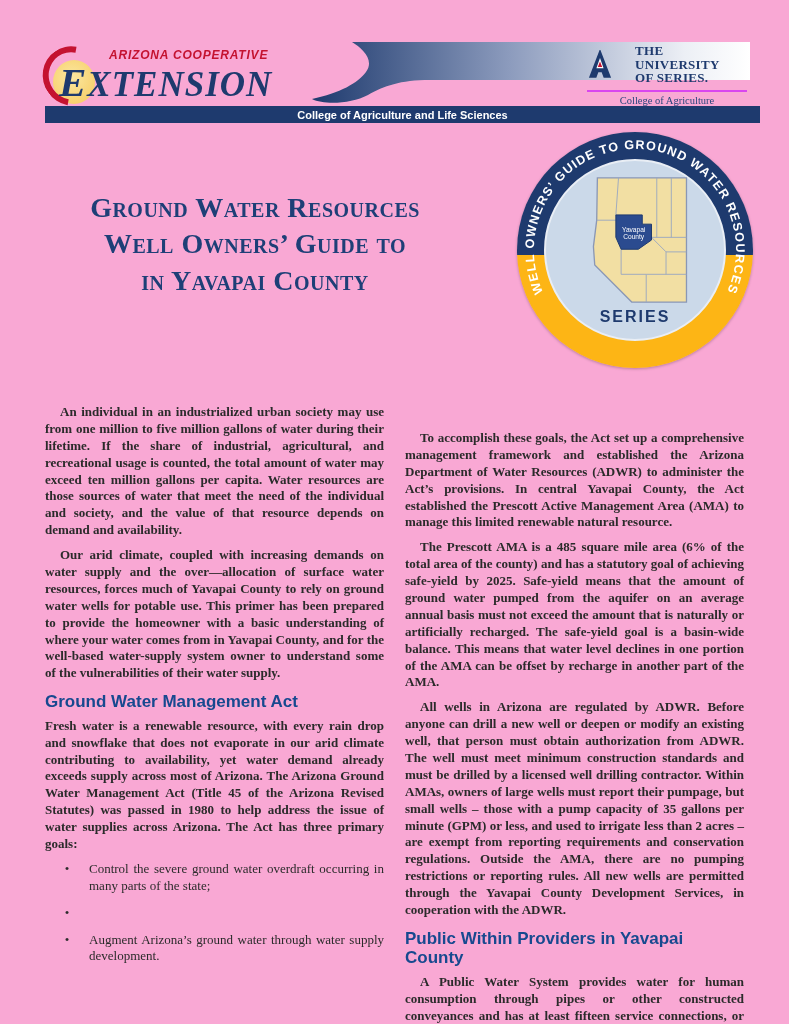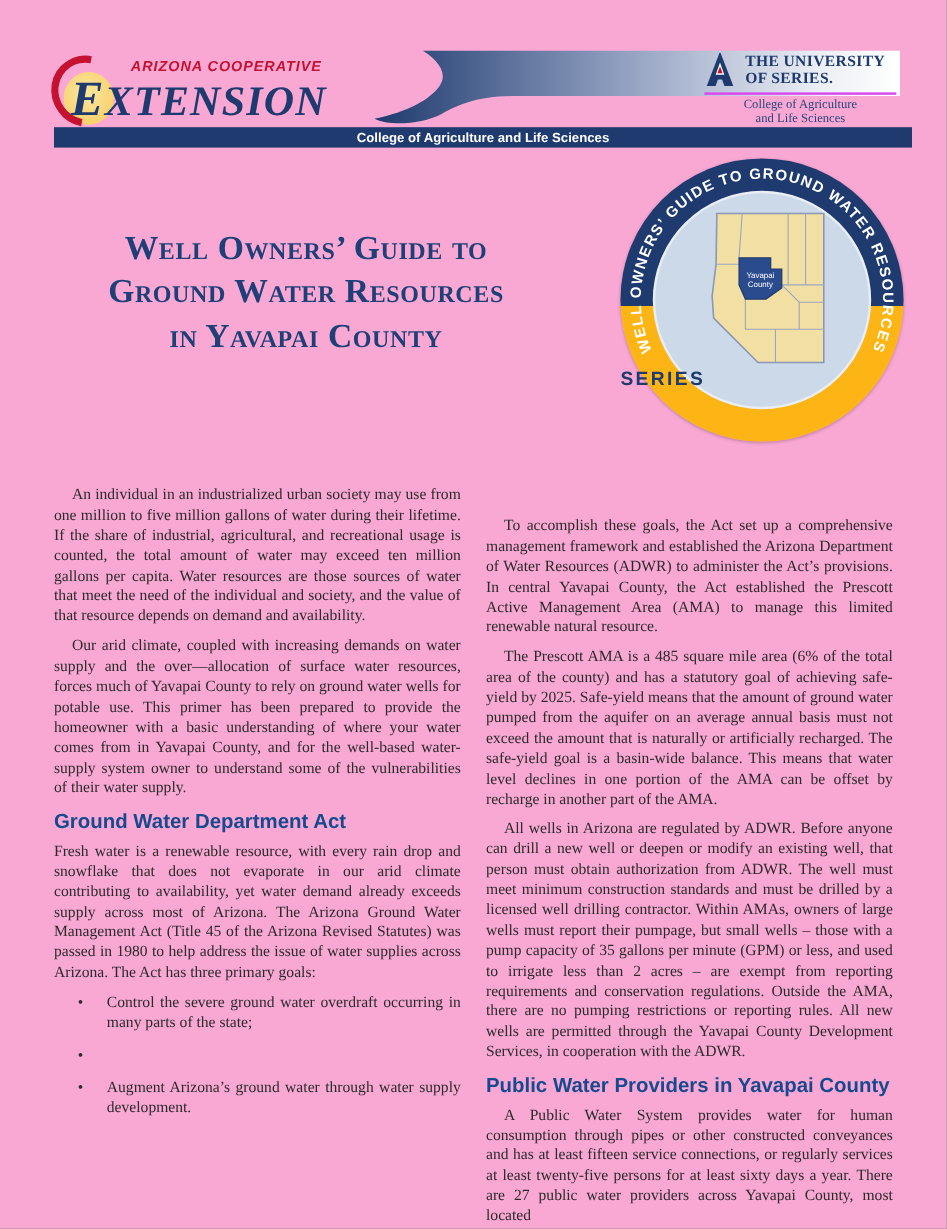--- a/index.html
+++ b/index.html
@@ -25,21 +25,21 @@
              border: 6px solid transparent; border-left-color: #c41230; border-top-color: #c41230;
              transform: rotate(-35deg); }
   .ext-top { position: absolute; left: 64px; top: 4px; font-family: "Liberation Sans", sans-serif;
              font-style: italic; font-weight: bold; font-size: 12px; letter-spacing: 0.8px; color: #c41230; }
   .ext-word { position: absolute; left: 14px; top: 14px; font-family: "Liberation Serif", serif;
               font-style: italic; font-weight: bold; font-size: 35px; color: #1e3a6e; letter-spacing: 1px; }
   .ext-word .big-e { font-size: 41px; }
 
   .ua-logo { position: absolute; right: 42px; top: 44px; width: 160px; z-index: 2;
              font-family: "Liberation Serif", serif; color: #1e3a6e; }
-  .ua-row { display: flex; align-items: center; gap: 8px; }
+  .ua-row { display: flex; align-items: center; gap: 22px; }
   .ua-a-svg { width: 26px; height: 28px; flex: 0 0 auto; }
   .ua-name { font-variant: small-caps; font-weight: bold; font-size: 13px; line-height: 1.05; letter-spacing: 0.3px; }
   .ua-college { border-top: 2px solid #d946ef; margin-top: 5px; padding-top: 3px;
                 text-align: center; font-size: 10.5px; line-height: 1.15; color: #27457c; }
 
   .navy-bar { position: absolute; left: 45px; right: 29px; top: 106px; height: 17px;
               background: #1e3a6e; display: flex; align-items: center; justify-content: center; z-index: 3; }
   .navy-bar span { color: #ffffff; font-family: "Liberation Sans", sans-serif; font-weight: bold; font-size: 11px; }
 
   .meta-row { position: absolute; left: 55px; right: 45px; top: 128px; display: flex;
@@ -53,31 +53,31 @@
                font-size: 28px; line-height: 1.3; color: #1e3f77; letter-spacing: 0.5px; }
 
   .badge { position: absolute; right: 36px; top: 4px; width: 236px; height: 236px; }
   .badge-ring { position: absolute; inset: 0; border-radius: 50%;
                 background: linear-gradient(to bottom, #1e3a6e 0 52%, #fdb515 52% 100%);
                 box-shadow: 0 1px 3px rgba(0,0,0,0.25); }
   .badge-inner { position: absolute; left: 27px; top: 27px; width: 182px; height: 182px; border-radius: 50%;
                  background: #cbd9e9; border: 2px solid #e9eef5; }
   .badge-arc-svg { position: absolute; inset: 0; width: 236px; height: 236px; }
   .badge-map-svg { position: absolute; left: 55px; top: 42px; width: 126px; height: 132px; }
-  .badge-series { position: absolute; left: 0; right: 0; top: 176px; 
+  .badge-series { position: absolute; left: 0; right: 0; top: 176px; text-align: center;
                   font-family: "Liberation Sans", sans-serif; font-weight: bold; font-size: 16px;
                   letter-spacing: 2px; color: #1e3a6e; }
 
   
   .body-cols { position: absolute; left: 45px; right: 45px; top: 404px; display: flex; gap: 21px; }
   .col { width: 339px; font-size: 13px; line-height: 1.3; text-align: justify; }
   .col h2 { font-family: "Liberation Sans", sans-serif; font-size: 17px; font-weight: bold;
             color: #17498f; margin: 10px 0 6px 0; text-align: left; line-height: 1.15; }
   .col h2.first { margin-top: 0; }
-  .col p { margin-bottom: 8px; }
+  .col p { margin-bottom: 8px; font-weight: bold; }
   .col p.indent { text-indent: 15px; }
   .bullet-list { margin-top: 4px; }
   .bullet-item { display: flex; margin: 0 0 10px 0; }
   .bullet-dot { flex: 0 0 auto; width: 44px; text-align: center; font-size: 13px; }
   .bullet-text { flex: 1; text-align: justify; }
 </style>
 </head>
 <body>
 
 <div class="page">
@@ -127,22 +127,22 @@
 
     <div class="navy-bar">
       <span>College of Agriculture and Life Sciences</span>
     </div>
 
   </div>
 
   <div class="title-band">
 
     <div class="doc-title">
+      <div>Ground Water Resources</div>
       <div>Well Owners’ Guide to</div>
-      <div>Ground Water Resources</div>
       <div>in Yavapai County</div>
     </div>
 
     <div class="badge">
       <div class="badge-ring"></div>
       <div class="badge-inner"></div>
 
       <svg class="badge-map-svg" viewBox="0 0 170 200">
 
         <path d="M 28 6 L 163 6 L 163 194 L 80 194 L 24 138 L 22 110 L 27 70 L 28 6 Z" fill="#f2dfa3" stroke="#8a97b5" stroke-width="2"></path>
@@ -176,21 +176,21 @@
       <div class="badge-series">SERIES</div>
     </div>
   </div>
 
   <div class="body-cols">
 
     <div class="col">
       <p class="indent">An individual in an industrialized urban society may use from one million to five million gallons of water during their lifetime. If the share of industrial, agricultural, and recreational usage is counted, the total amount of water may exceed ten million gallons per capita.  Water resources are those sources of water that meet the need of the individual and society, and the value of that resource depends on demand and availability.</p>
       <p class="indent">Our arid climate, coupled with increasing demands on water supply and the over—allocation of surface water resources, forces much of Yavapai County to rely on ground water wells for potable use.  This primer has been prepared to provide the homeowner with a basic understanding of where your water comes from in Yavapai County, and for the well-based water-supply system owner to understand some of the vulnerabilities of their water supply.</p>
 
-      <h2>Ground Water Department Act</h2>
+      <h2>Ground Water Management Act</h2>
       <p>Fresh water is a renewable resource, with every rain drop and snowflake that does not evaporate in our arid climate contributing to availability, yet water demand already exceeds supply across most of Arizona.  The Arizona Ground Water Management Act (Title 45 of the Arizona Revised Statutes) was passed in 1980 to help address the issue of water supplies across Arizona. The Act has three primary goals:</p>
 
       <div class="bullet-list">
         <div class="bullet-item">
           <span class="bullet-dot">•</span>
           <span class="bullet-text">Control the severe ground water overdraft occurring in many parts of the state;</span>
         </div>
         <div class="bullet-item">
           <span class="bullet-dot">•</span>
         </div>
@@ -199,18 +199,18 @@
           <span class="bullet-text">Augment Arizona’s ground water through water supply development.</span>
         </div>
       </div>
     </div>
 
     <div class="col">
       <p class="indent" style="margin-top:26px;">To accomplish these goals, the Act set up a comprehensive management framework and established the Arizona Department of Water Resources (ADWR) to administer the Act’s provisions. In central Yavapai County, the Act established the Prescott Active Management Area (AMA) to manage this limited renewable natural resource.</p>
       <p class="indent">The Prescott AMA is a 485 square mile area (6% of the total area of the county) and has a statutory goal of achieving safe-yield by 2025. Safe-yield means that the amount of ground water pumped from the aquifer on an average annual basis must not exceed the amount that is naturally or artificially recharged. The safe-yield goal is a basin-wide balance. This means that water level declines in one portion of the AMA can be offset by recharge in another part of the AMA.</p>
       <p class="indent">All wells in Arizona are regulated by ADWR.  Before anyone can drill a new well or deepen or modify an existing well, that person must obtain authorization from ADWR.  The well must meet minimum construction standards and must be drilled by a licensed well drilling contractor.  Within AMAs, owners of large wells must report their pumpage, but small wells – those with a pump capacity of 35 gallons per minute (GPM) or less, and used to irrigate less than 2 acres – are exempt from reporting requirements and conservation regulations.  Outside the AMA, there are no pumping restrictions or reporting rules.  All new wells are permitted through the Yavapai County Development Services, in cooperation with the ADWR.</p>
 
-      <h2>Public Water Providers in Yavapai County</h2>
+      <h2>Public Within Providers in Yavapai County</h2>
       <p class="indent">A Public Water System provides water for human consumption through pipes or other constructed conveyances and has at least fifteen service connections, or regularly services at least twenty-five persons for at least sixty days a year.  There are 27 public water providers across Yavapai County, most located</p>
     </div>
   </div>
 
 </div>
 
 </body></html>

